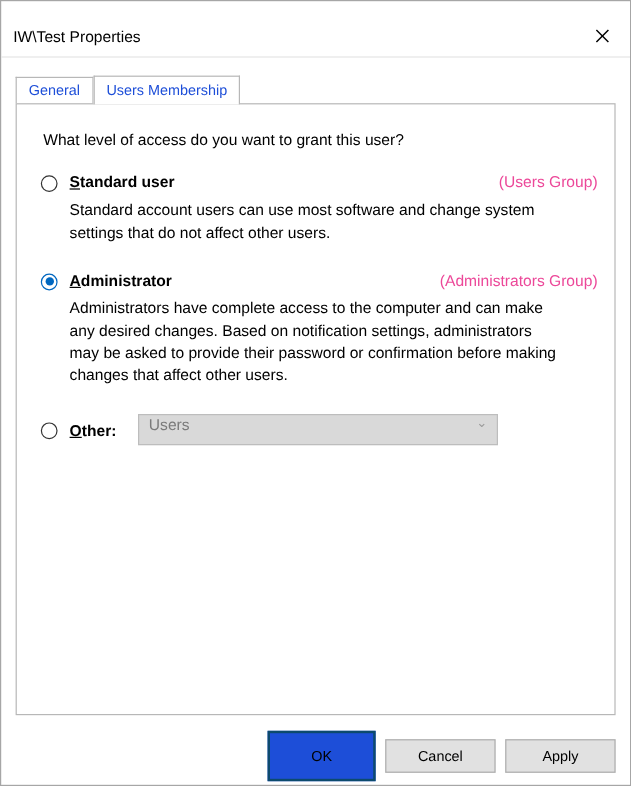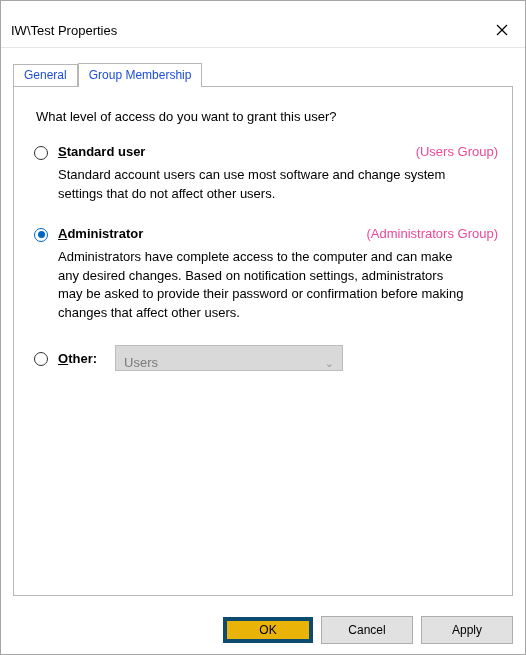--- a/index.html
+++ b/index.html
@@ -141,28 +141,28 @@
     margin: 6px 14px 22px 24px;
     max-width: 410px;
   }
   .other-row {
     display: flex;
     align-items: center;
   }
   .other-row .opt-label { margin-right: 18px; }
   .combo {
     flex: 0 0 auto;
-    width: 228px;
+    width: 300px;
     height: 26px;
     border: 1px solid #bdbdbd;
     background: #d9d9d9;
     color: #7a7a7a;
     font-size: 13px;
     display: flex;
-    align-items: flex-end;
+    align-items: flex-start;
     justify-content: space-between;
     padding: 0 8px 0 8px;
     box-sizing: border-box;
   }
   .combo .chev {
     color: #9a9a9a;
     font-size: 11px;
   }
   .buttonbar {
     height: 48px;
@@ -177,23 +177,23 @@
     height: 26px;
     border: 1px solid #adadad;
     background: #e1e1e1;
     font-size: 12px;
     display: flex;
     align-items: center;
     justify-content: center;
     color: #000;
   }
   .btn.default {
-    border: 4px solid #0c4a6e;
-    background: #eab308;
-    height: 26px;
+    border: 2px solid #0c4a6e;
+    background: #1d4ed8;
+    height: 42px;
     box-sizing: border-box;
   }
 </style>
 </head>
 <body>
 
 <div class="window">
 
   <div class="titlebar">
     <span class="title">IW\Test Properties</span>
@@ -201,21 +201,21 @@
       <svg viewBox="0 0 12 12">
         <line x1="1" y1="1" x2="11" y2="11" stroke="#000" stroke-width="1.2"></line>
         <line x1="11" y1="1" x2="1" y2="11" stroke="#000" stroke-width="1.2"></line>
       </svg>
     </div>
   </div>
 
   <div class="content">
     <div class="tabstrip">
       <div class="tab inactive">General</div>
-      <div class="tab active">Group Membership</div>
+      <div class="tab active">Users Membership</div>
     </div>
 
     <div class="tabpanel">
 
       <div class="question">What level of access do you want to grant this user?</div>
 
       <div class="opt">
         <div class="radio"></div>
         <div class="opt-head">
           <span class="opt-label">

